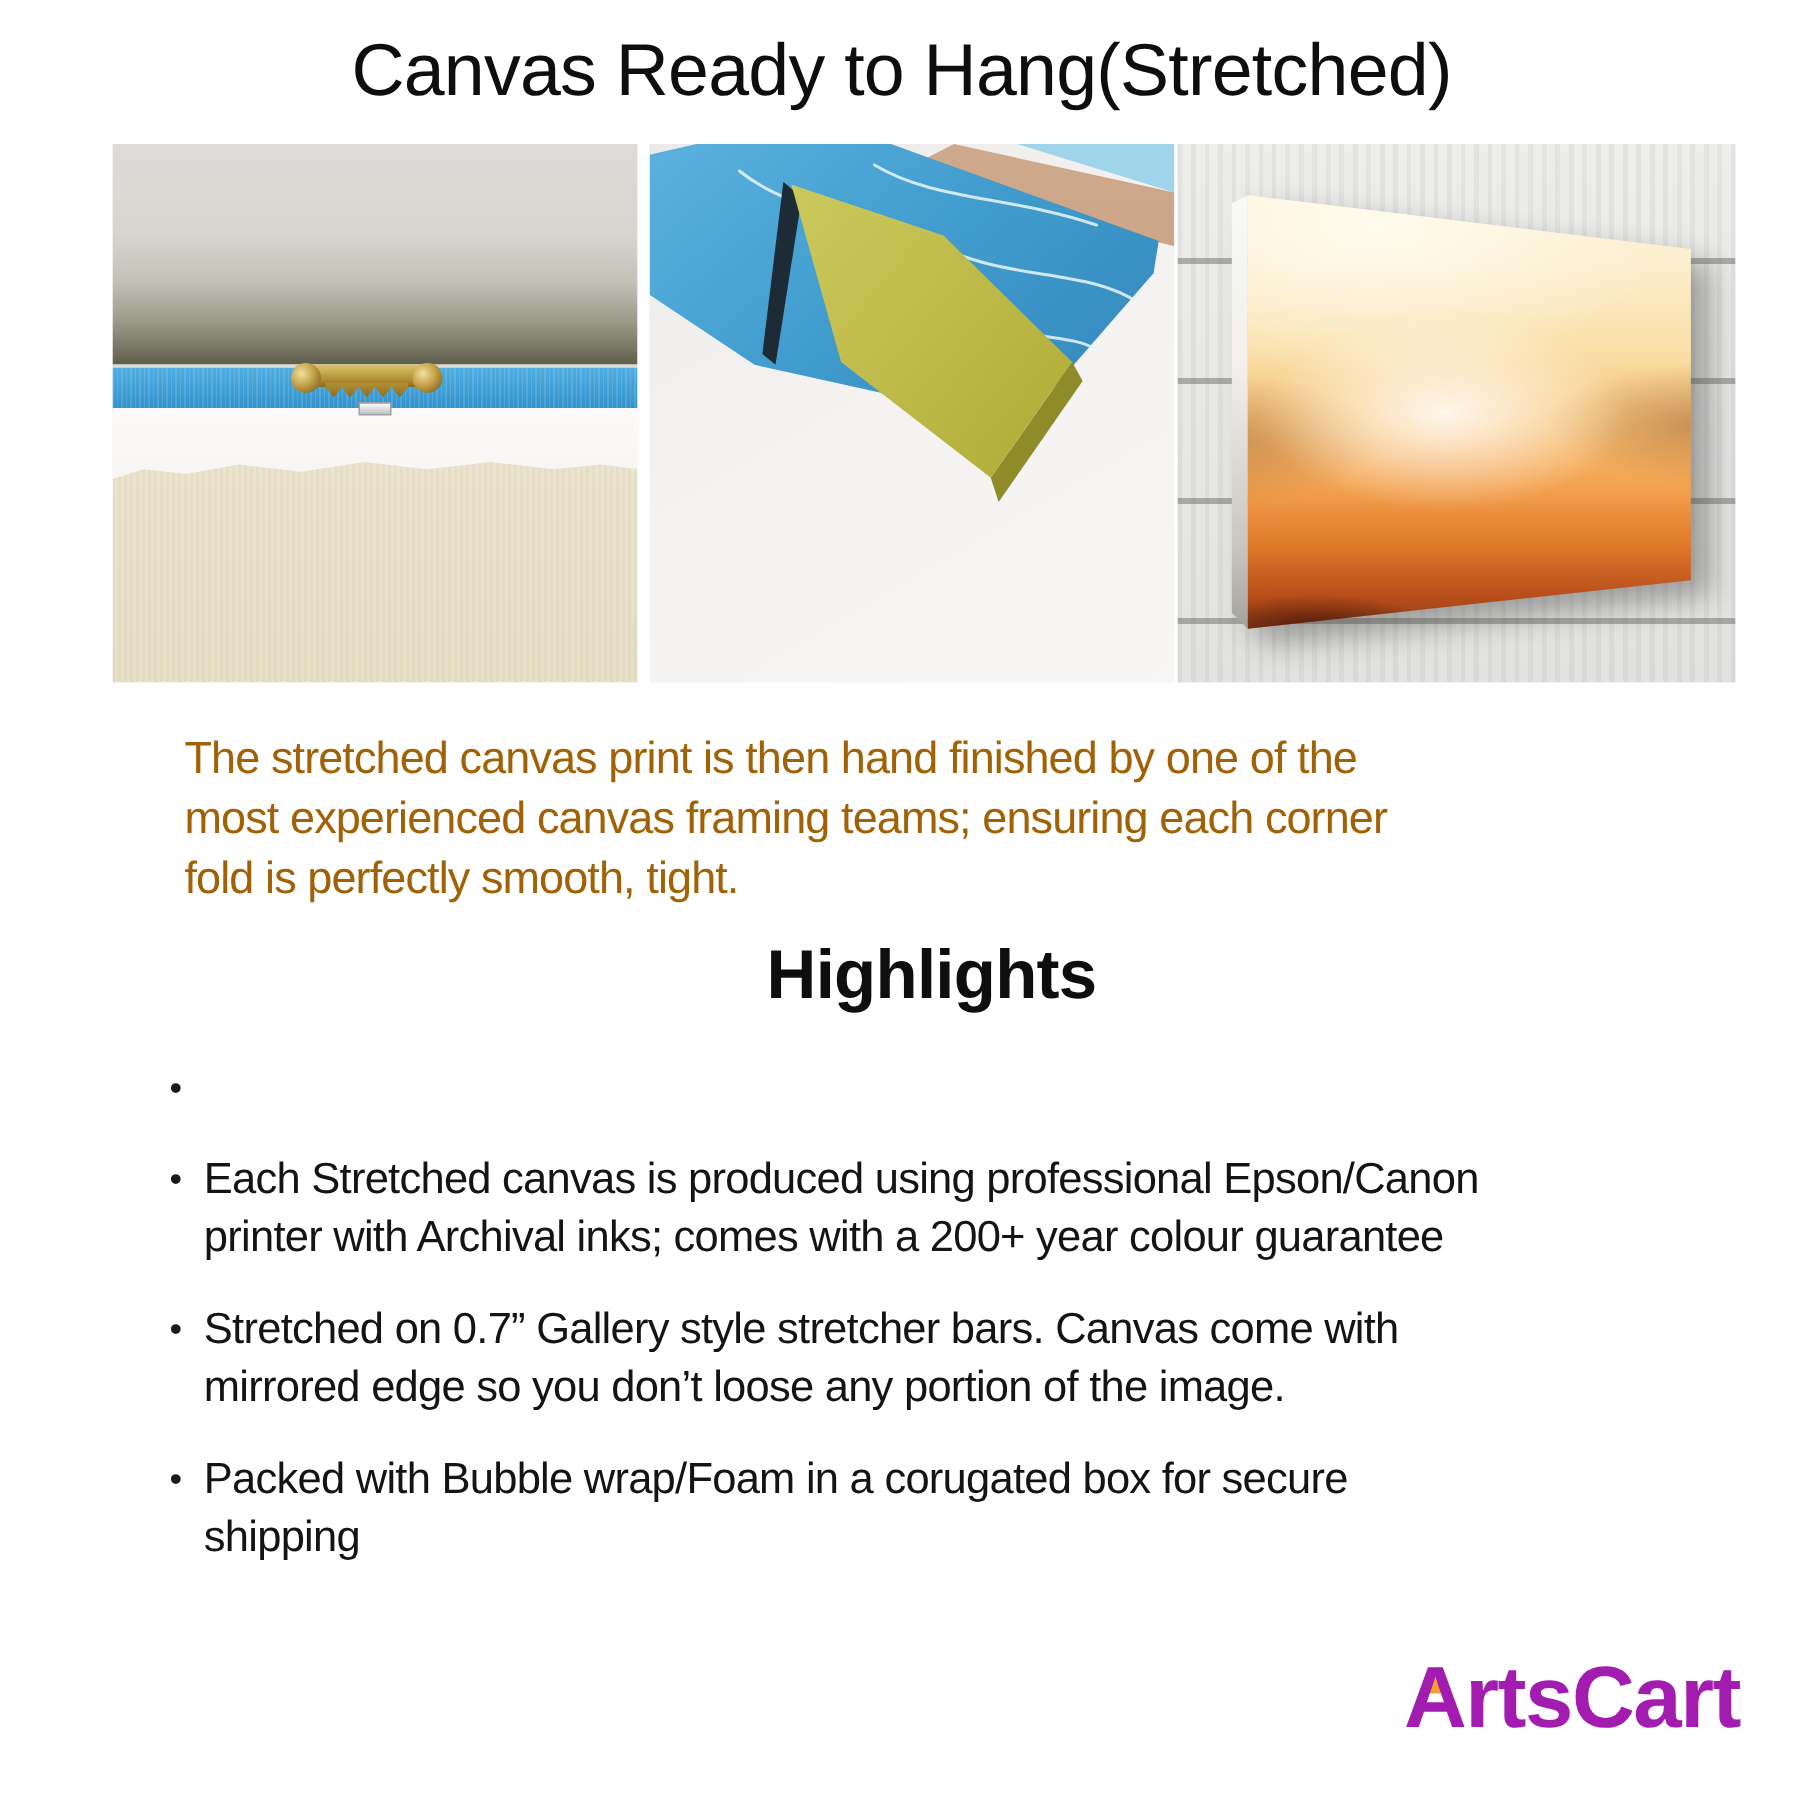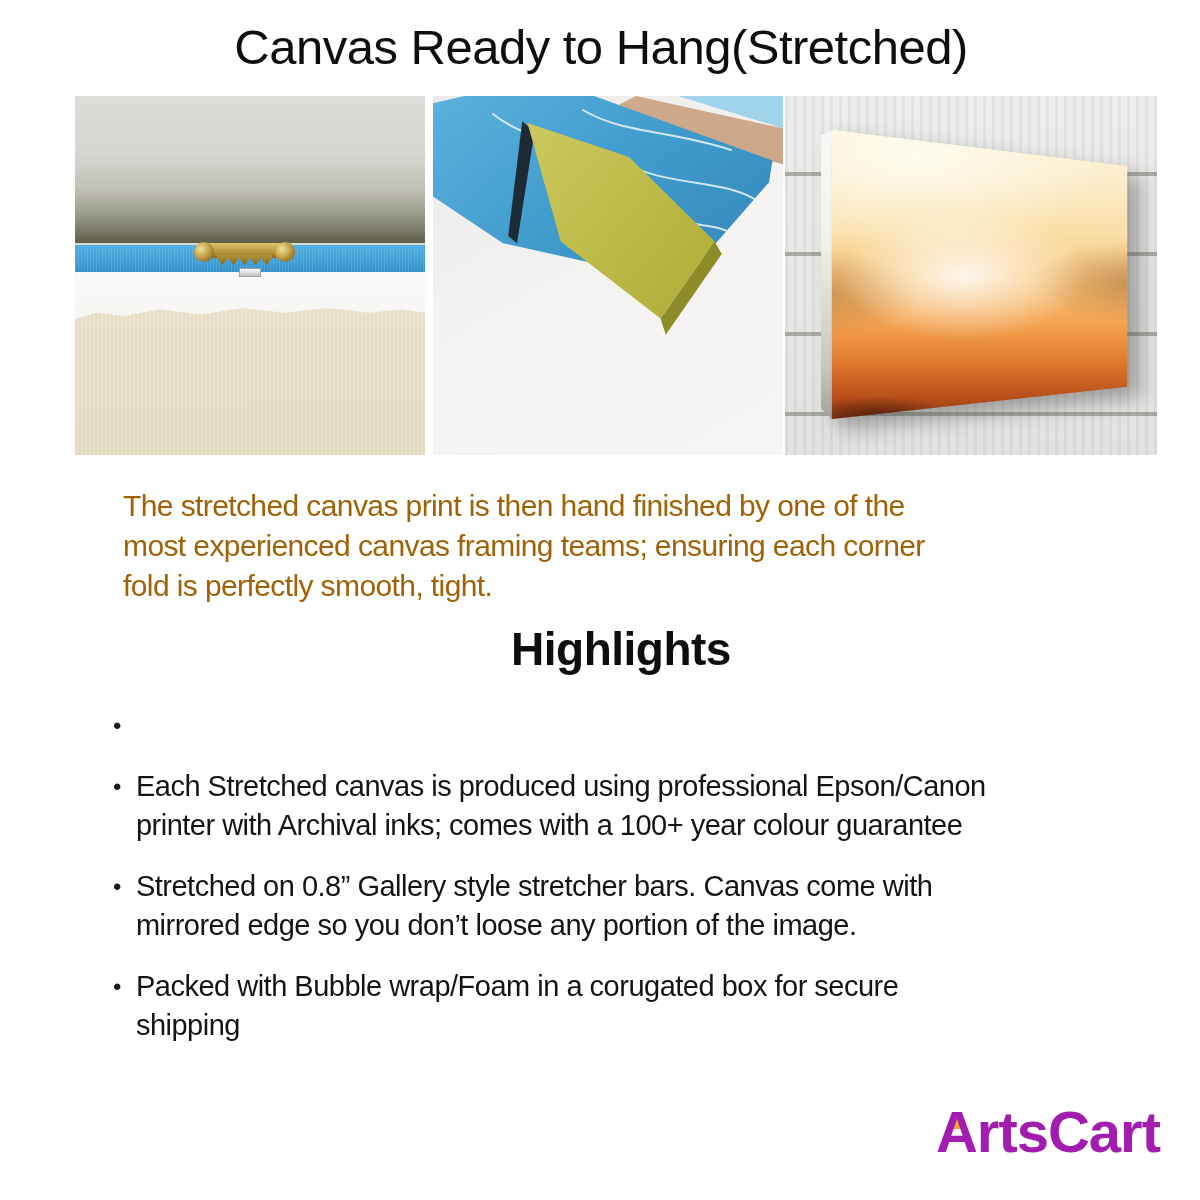--- a/index.html
+++ b/index.html
@@ -163,25 +163,25 @@
 
   <h2 class="highlights">Highlights</h2>
 
   <ul class="bullets">
     <li>
       <span class="dot">•</span>
     </li>
     <li>
       <span class="dot">•</span>
       <span>Each Stretched canvas is produced using professional Epson/Canon
-printer with Archival inks; comes with a 100+ year colour guarantee</span>
+printer with Archival inks; comes with a 200+ year colour guarantee</span>
     </li>
     <li>
       <span class="dot">•</span>
-      <span>Stretched on 0.8” Gallery style stretcher bars. Canvas come with
+      <span>Stretched on 0.7” Gallery style stretcher bars. Canvas come with
 mirrored edge so you don’t loose any portion of the image.</span>
     </li>
     <li>
       <span class="dot">•</span>
       <span>Packed with Bubble wrap/Foam in a corugated box for secure
 shipping</span>
     </li>
   </ul>
 
   <div class="logo">

